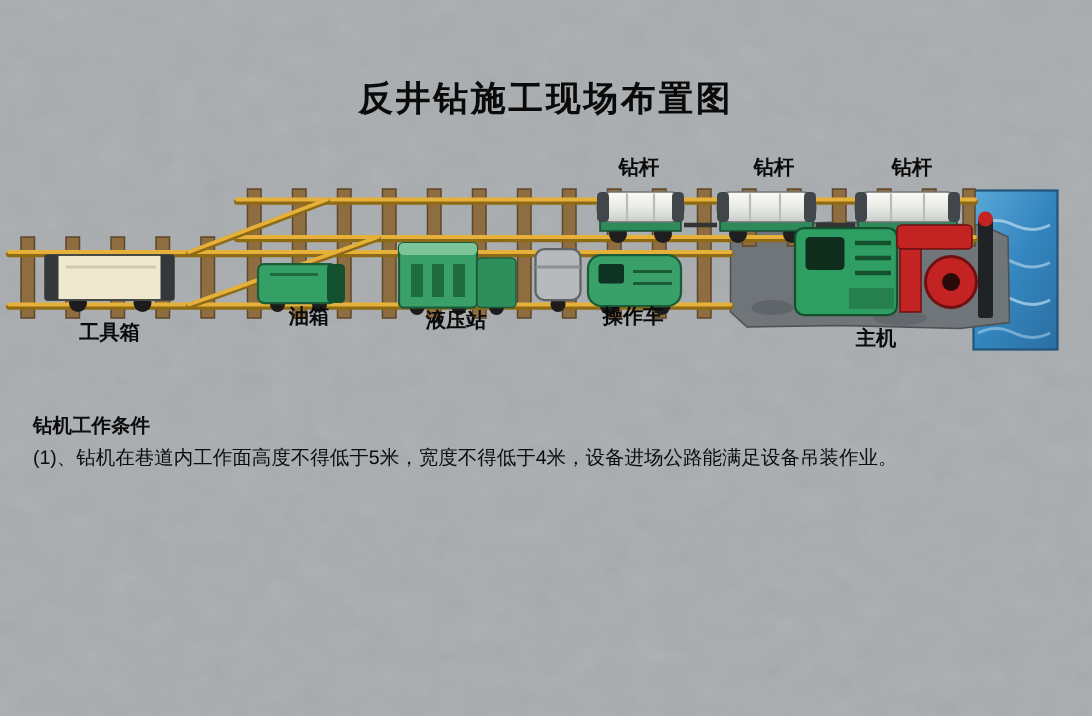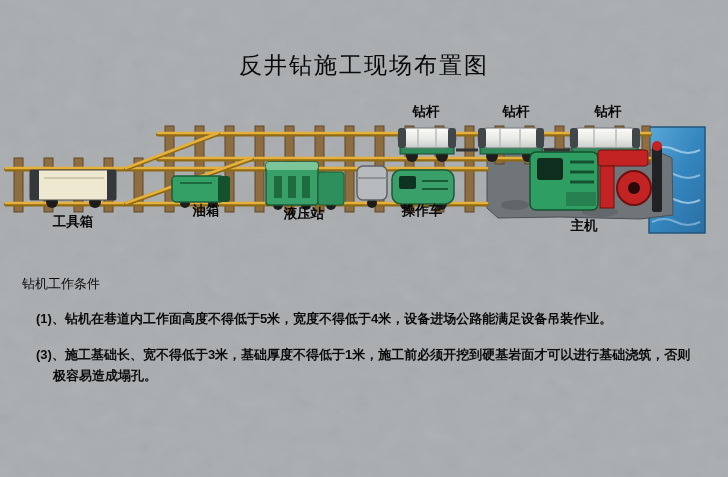--- a/index.html
+++ b/index.html
@@ -6,31 +6,31 @@
   html,body { width:728px; height:477px; }
   body {
     font-family:"Liberation Sans","DejaVu Sans",sans-serif;
     background:#a9adb0;
     overflow:hidden;
   }
   .page { position:relative; width:728px; height:477px; }
   .scene { position:absolute; top:0; left:0; display:block; }
   .title {
     position:absolute; top:50px; left:0; width:100%;
-    text-align:center; font-size:23px; font-weight:400;
+    text-align:center; font-size:23px; font-weight:700;
     color:#0a0a0a; letter-spacing:2px;
   }
   .conditions {
     position:absolute; left:22px; top:274px; width:692px;
     color:#0c0c0c;
   }
-  .cond-heading { font-size:13px; font-weight:400; line-height:20px; }
+  .cond-heading { font-size:13px; font-weight:700; line-height:20px; }
   .cond-item {
-    font-size:13px; font-weight:700; line-height:21.5px;
-    padding-left:17px; text-indent:-17px; margin:14px;
+    font-size:13px; font-weight:400; line-height:21.5px;
+    padding-left:17px; text-indent:-17px; margin:0;
   }
   .scene text {
     font-family:"Liberation Sans","DejaVu Sans",sans-serif;
     font-weight:700; font-size:13.5px; fill:#0a0a0a;
   }
 </style>
 </head>
 <body>
 
 <div class="page">
@@ -222,16 +222,15 @@
     <text x="304" y="218" text-anchor="middle">液压站</text>
     <text x="422" y="215" text-anchor="middle">操作车</text>
     <text x="584" y="230" text-anchor="middle">主机</text>
   </svg>
 
   <h1 class="title">反井钻施工现场布置图</h1>
 
   <div class="conditions">
     <div class="cond-heading">钻机工作条件</div>
     <p class="cond-item">(1)、钻机在巷道内工作面高度不得低于5米，宽度不得低于4米，设备进场公路能满足设备吊装作业。</p>
-    <p class="cond-item">(3)、施工基础长、宽不得低于3米，基础厚度不得低于1米，施工前必须开挖到硬基岩面才可以进行基础浇筑，否则极容易造成塌孔。</p>
   </div>
 
 </div>
 
 </body></html>

